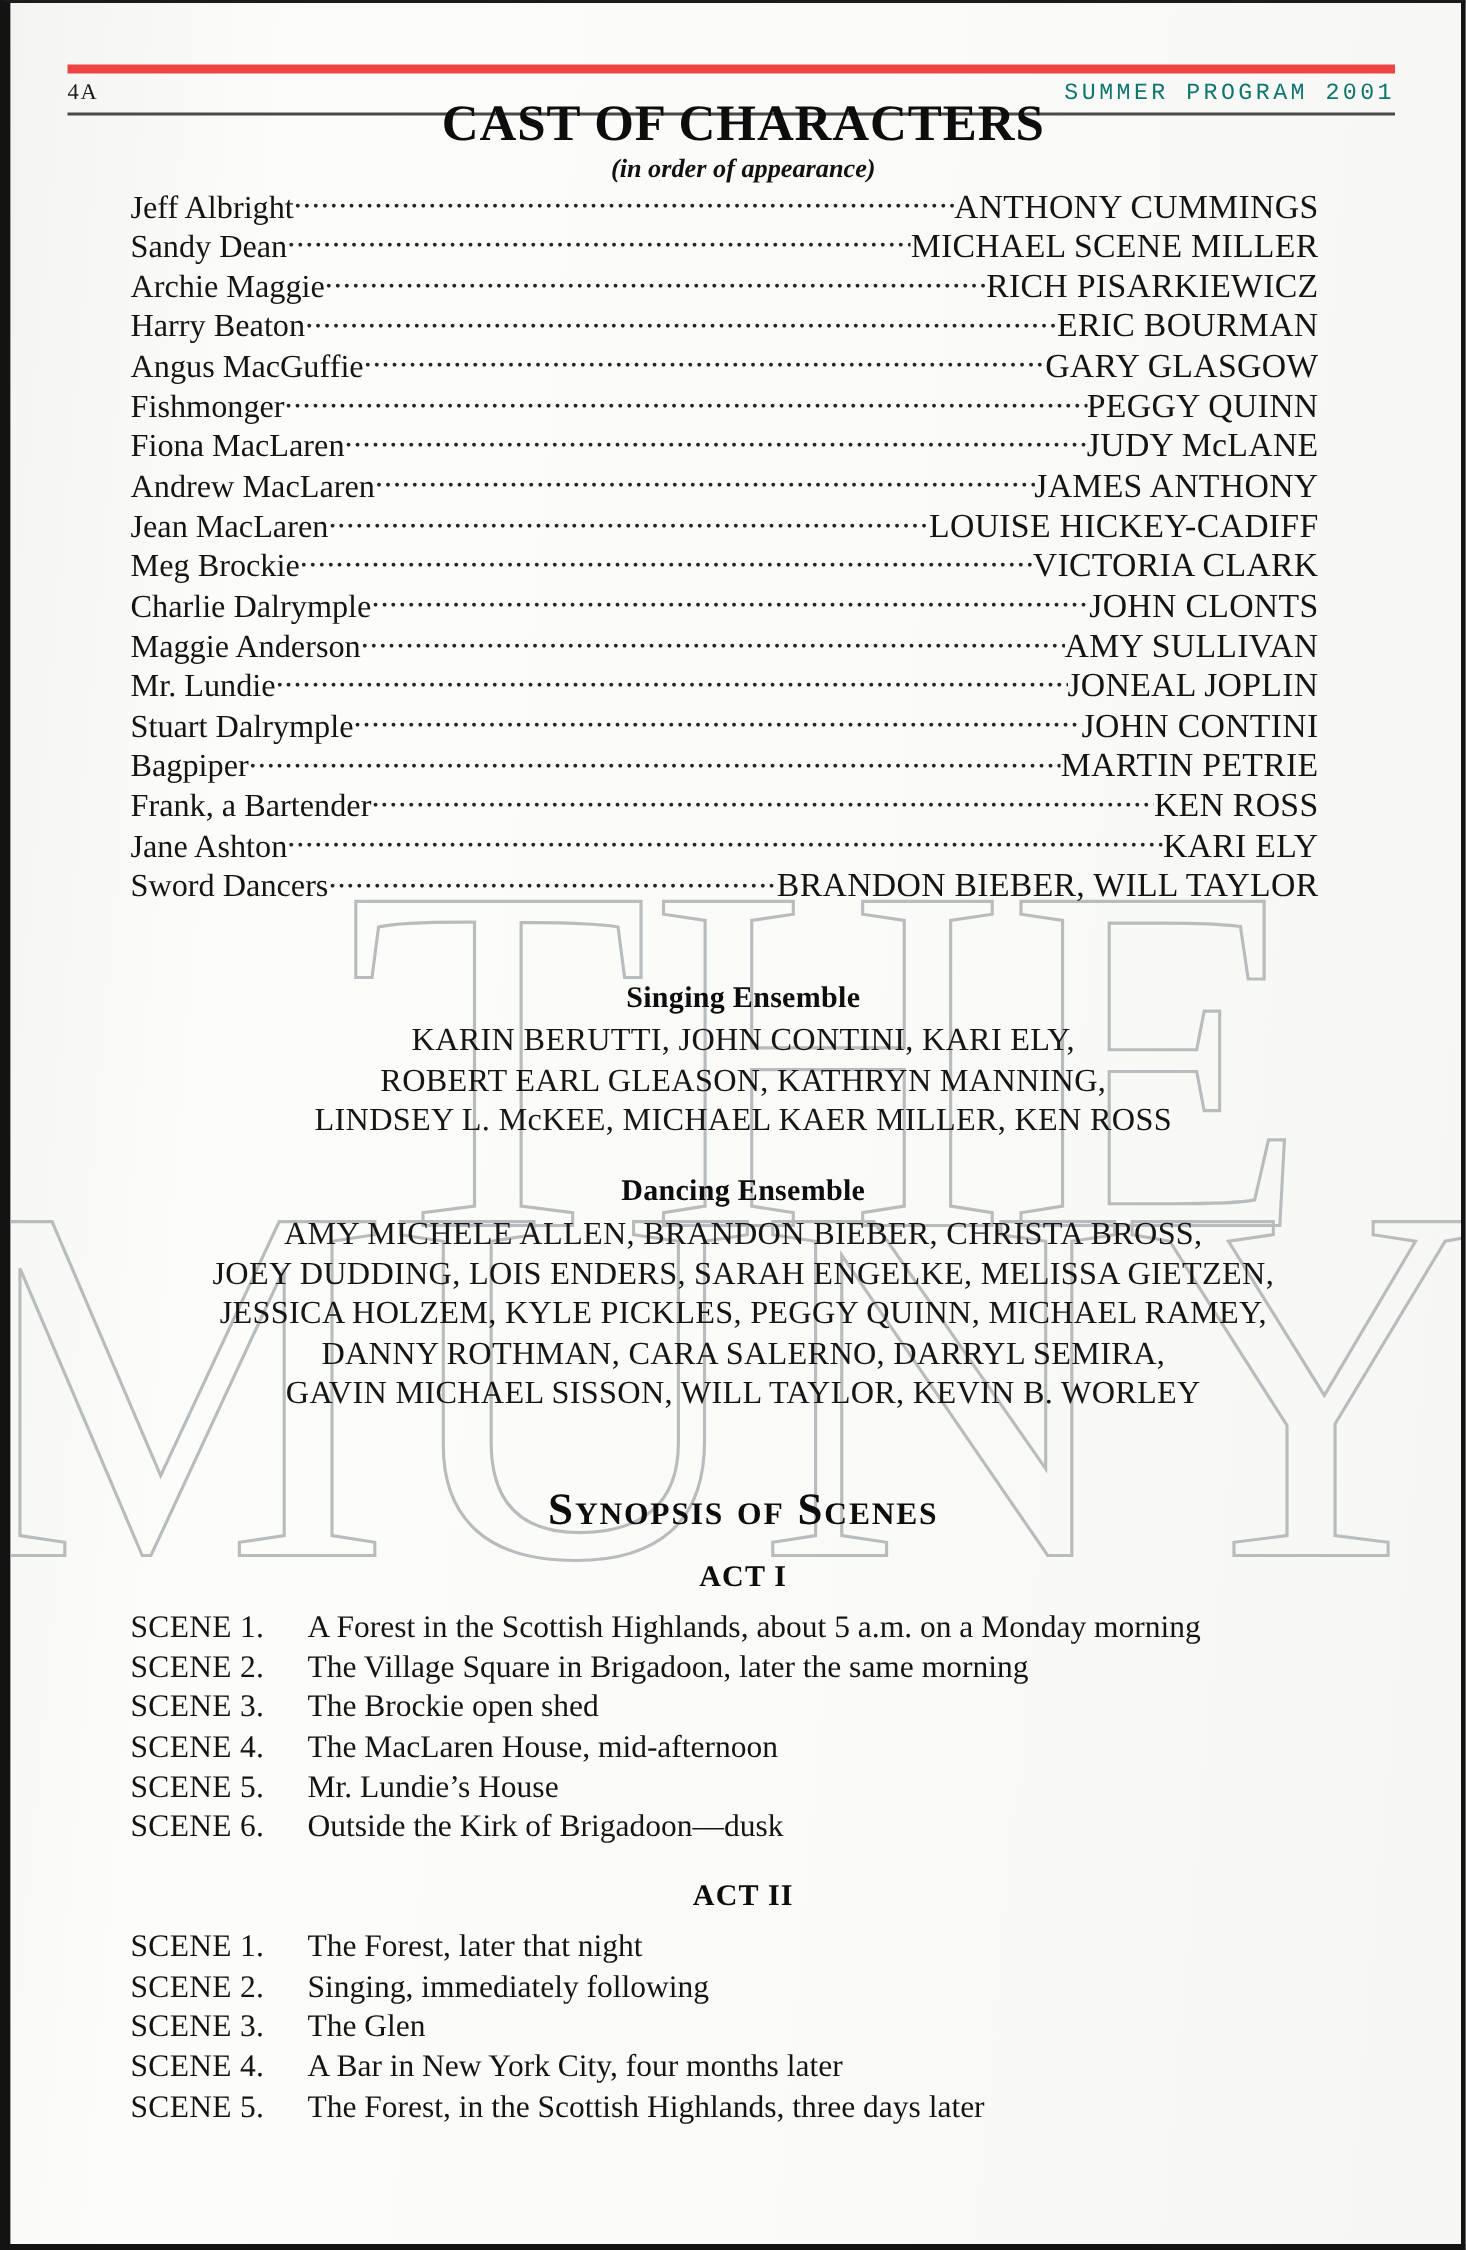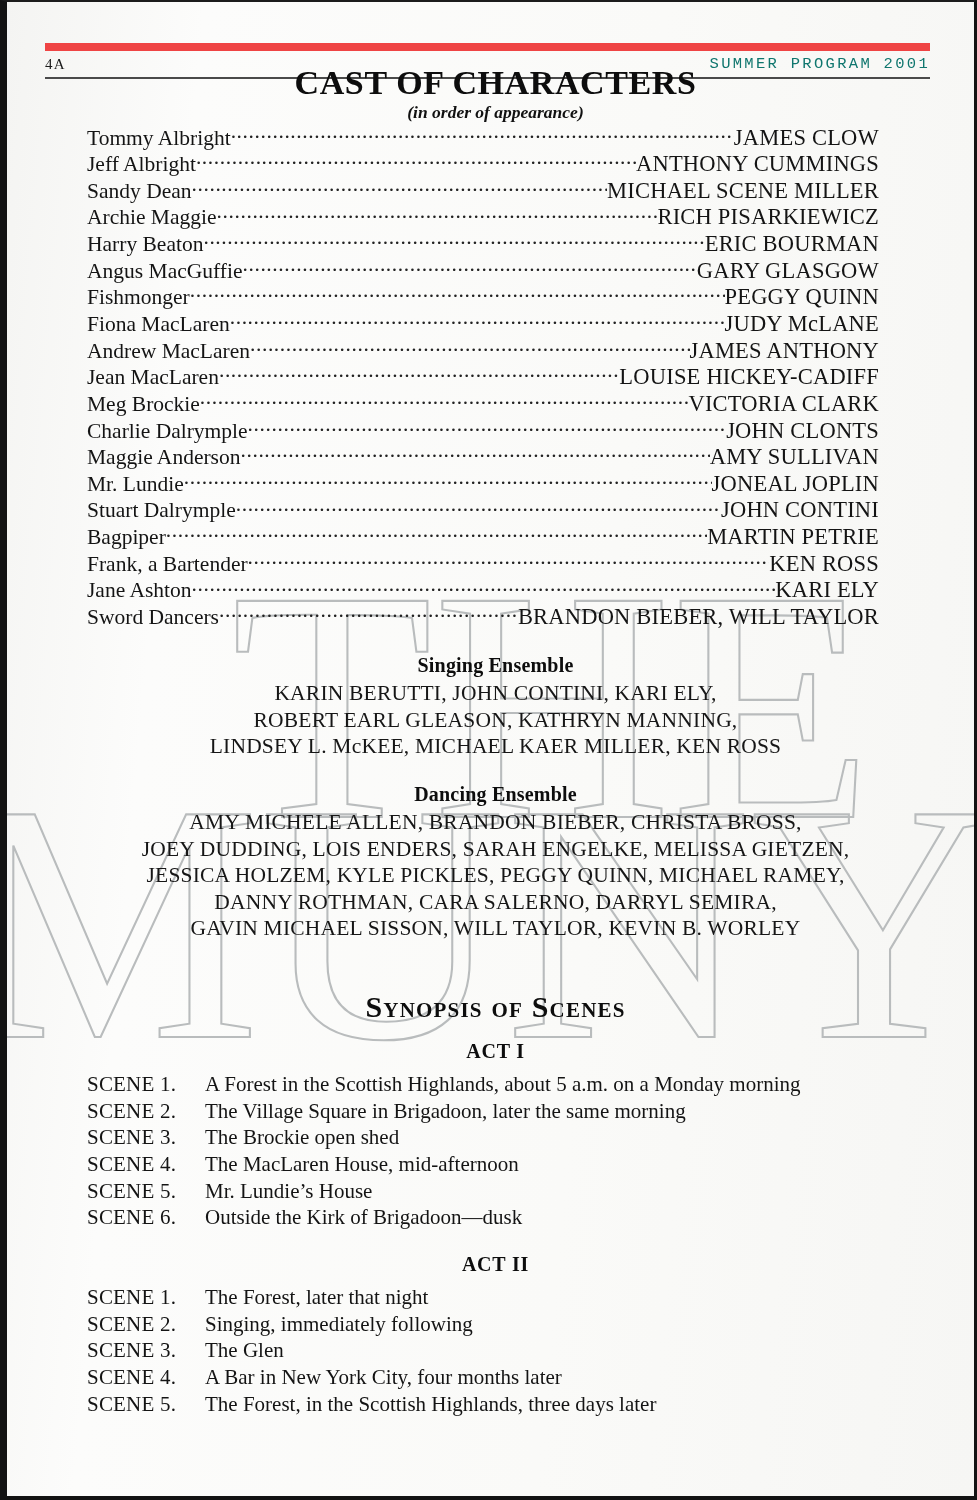--- a/index.html
+++ b/index.html
@@ -59,21 +59,21 @@
     z-index: 2;
   }
 
   
   #runhead {
     position: absolute;
     left: 38px;
     top: 41px;
     width: 885px;
     height: 26px;
-    border-top: 8px solid #ef4444;
+    border-top: 6px solid #ef4444;
     border-bottom: 2px solid #4a4a4a;
     display: flex;
     align-items: center;
     justify-content: space-between;
     text-align: right;
   }
   #folio {
     font-size: 15px;
     letter-spacing: 1.2px;
     color: #1a1a1a;
@@ -237,25 +237,20 @@
       <span id="runhead-title">SUMMER PROGRAM 2001</span>
     </div>
 
     <div id="title-block">
       <div id="main-title">CAST OF CHARACTERS</div>
       <div id="subtitle">(in order of appearance)</div>
     </div>
 
     <div id="cast-list">
         <div class="cast-row">
-          <span class="cast-role">Tommy Albright</span>
-          <span class="cast-leader"></span>
-          <span class="cast-actor">JAMES CLOW</span>
-        </div>
-        <div class="cast-row">
           <span class="cast-role">Jeff Albright</span>
           <span class="cast-leader"></span>
           <span class="cast-actor">ANTHONY CUMMINGS</span>
         </div>
         <div class="cast-row">
           <span class="cast-role">Sandy Dean</span>
           <span class="cast-leader"></span>
           <span class="cast-actor">MICHAEL SCENE MILLER</span>
         </div>
         <div class="cast-row">

